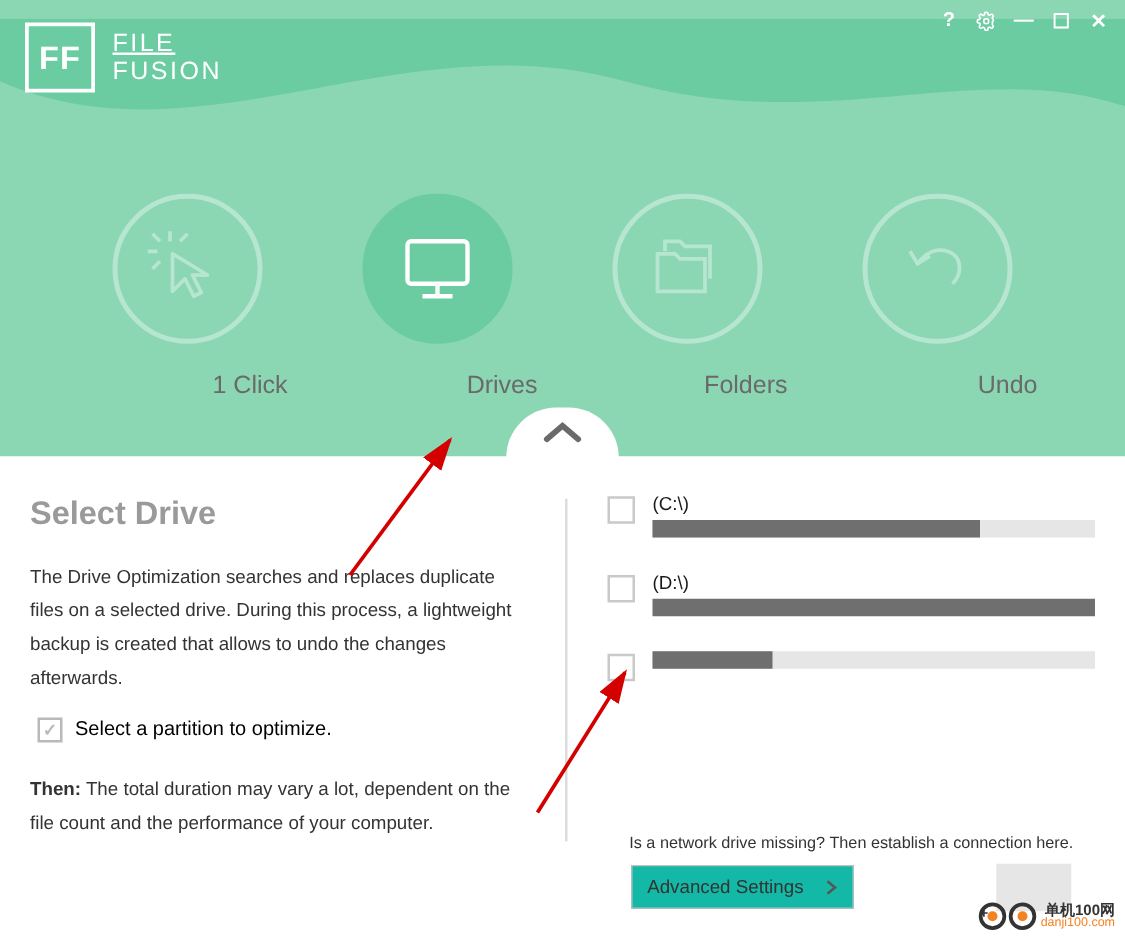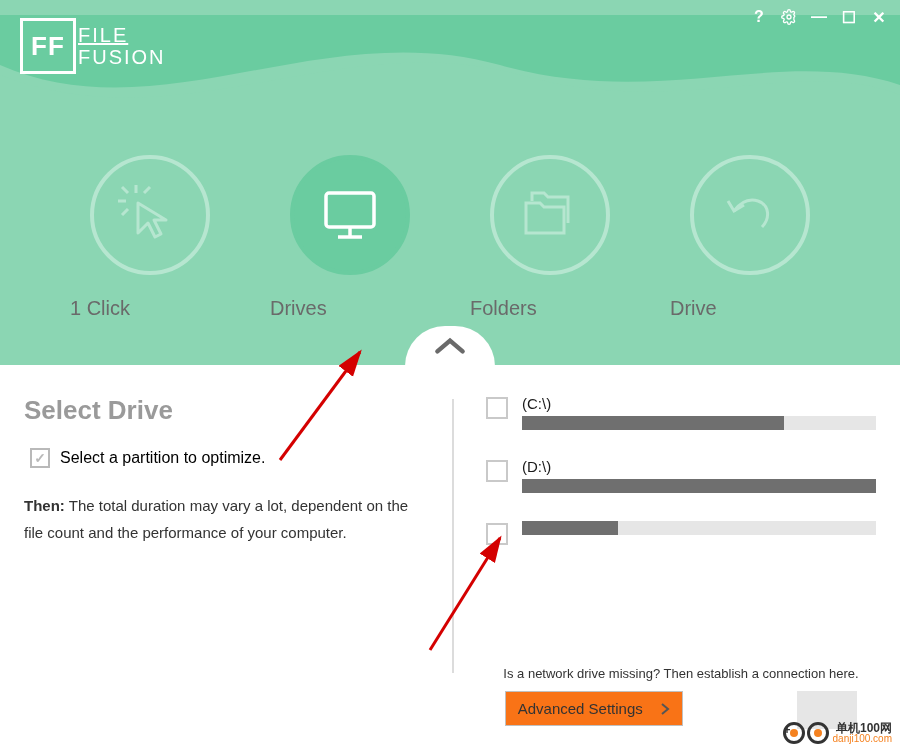--- a/index.html
+++ b/index.html
@@ -1,31 +1,31 @@
 <!DOCTYPE html>
 <html><head>
 <meta charset="utf-8">
 <style>
 * { box-sizing: border-box; margin: 0; padding: 0; }
 body { font-family: Arial, Helvetica, sans-serif; background: #fff; width: 900px; height: 750px; overflow: hidden; position: relative; }
 
 .header { height: 105px; background: #8bd6b3; position: relative; }
 .wave { position: absolute; bottom: -50px; left: 0; width: 100%; height: 140px; }
-.logo-group { position: absolute; top: 18px; left: 20px; display: flex; align-items: center; gap: 2px; z-index: 2; }
+.logo-group { position: absolute; top: 18px; left: 20px; display: flex; align-items: center; gap: 14px; z-index: 2; }
 .logo-box { width: 56px; height: 56px; border: 3px solid #fff; display: flex; align-items: center; justify-content: center; color: #fff; font-size: 26px; font-weight: bold; letter-spacing: 1px; }
 .logo-text { color: #fff; line-height: 1.1; font-size: 20px; letter-spacing: 2px; font-weight: 300; }
 .title-line1 { font-weight: 300; text-decoration: underline; }
 .title-line2 { font-weight: 400; }
 
 .window-controls { position: absolute; top: 8px; right: 12px; display: flex; gap: 12px; z-index: 3; color: #fff; }
 .wc { width: 18px; height: 18px; display: flex; align-items: center; justify-content: center; cursor: pointer; font-size: 16px; font-weight: bold; }
 
 .nav-area { background: #8bd6b3; height: 260px; padding-top: 50px; position: relative; }
 .nav-items { display: flex; justify-content: space-around; align-items: flex-start; padding: 0 50px; }
-.nav-item { text-align: left; cursor: pointer; width: 160px; }
+.nav-item { text-align: right; cursor: pointer; width: 160px; }
 .nav-circle { width: 120px; height: 120px; border: 4px solid #b6e6d0; border-radius: 50%; margin: 0 auto 22px; display: flex; align-items: center; justify-content: center; position: relative; }
 .nav-item.active .nav-circle { background: #6acca0; border-color: #6acca0; }
 .nav-label { color: #6a6a6a; font-size: 20px; }
 .nav-item.active .nav-label { color: #6a6a6a; }
 
 .icon-svg { width: 64px; height: 64px; }
 .nav-item.active .icon-svg { stroke: #fff; }
 
 .collapse-chevron { position: absolute; left: 50%; bottom: -1px; transform: translateX(-50%); width: 90px; height: 40px; background: #fff; border-radius: 60px 60px 0 0; display: flex; align-items: center; justify-content: center; cursor: pointer; }
 .collapse-chevron svg { width: 36px; height: 28px; }
@@ -42,21 +42,21 @@
 .right-col { flex: 1; padding-left: 24px; display: flex; flex-direction: column; }
 .drive-row { display: flex; align-items: flex-start; gap: 14px; margin-bottom: 28px; }
 .drive-check { width: 22px; height: 22px; border: 2px solid #c9c9c9; flex-shrink: 0; margin-top: 2px; cursor: pointer; }
 .drive-info { flex: 1; }
 .drive-label { color: #1a1a1a; font-size: 15px; margin-bottom: 4px; }
 .drive-bar { height: 14px; background: #e6e6e6; position: relative; }
 .drive-fill { height: 100%; background: #6f6f6f; }
 
 .bottom-area { margin-top: auto; text-align: center; padding-bottom: 4px; }
 .network-hint { color: #333; font-size: 13px; margin-bottom: 10px; }
-.adv-btn { display: inline-flex; align-items: center; gap: 17px; border: 1px solid #c0c0c0; padding: 8px 12px; font-size: 15px; color: #333; cursor: pointer; background: #f97316; }
+.adv-btn { display: inline-flex; align-items: center; gap: 17px; border: 1px solid #c0c0c0; padding: 8px 12px; font-size: 15px; color: #333; cursor: pointer; background: #14b8a6; }
 .start-btn { display: inline-block; width: 60px; height: 38px; background: #e6e6e6; margin-left: 110px; vertical-align: middle; }
 
 .arrow { position: absolute; z-index: 10; pointer-events: none; }
 .arrow svg { overflow: visible; }
 
 .watermark { position: absolute; bottom: 6px; right: 8px; display: flex; align-items: center; gap: 4px; z-index: 20; }
 .wm-eyes { display: flex; gap: 2px; }
 .wm-eye { width: 22px; height: 22px; border: 3px solid #333; border-radius: 50%; display: flex; align-items: center; justify-content: center; }
 .wm-pupil { width: 8px; height: 8px; background: #f58220; border-radius: 50%; }
 .wm-eye.first { position: relative; }
@@ -128,33 +128,34 @@
       </div>
       <div class="nav-label">Folders</div>
     </div>
     <div class="nav-item">
       <div class="nav-circle">
         <svg class="icon-svg" viewBox="0 0 64 64" fill="none" stroke="#b6e6d0" stroke-width="3">
           <path d="M44 44 C52 36 52 22 40 18 C30 15 22 20 16 28"></path>
             <polyline points="10,18 16,28 26,22"></polyline>
         </svg>
       </div>
-      <div class="nav-label">Drive</div>
+      <div class="nav-label">Undo</div>
     </div>
   </div>
   <div class="collapse-chevron">
     <svg viewBox="0 0 40 28" fill="none" stroke="#6a6a6a" stroke-width="5" stroke-linecap="round">
         <polyline points="6,20 20,8 34,20"></polyline>
       </svg>
   </div>
 </div>
 
 <div class="content">
   <div class="left-col">
     <h2>Select Drive</h2>
+    <p>The Drive Optimization searches and replaces duplicate files on a selected drive. During this process, a lightweight backup is created that allows to undo the changes afterwards.</p>
     <div class="check-hint">
       <div class="check-box-small">✓</div>
       <span>Select a partition to optimize.</span>
     </div>
     <p><b>Then:</b><span> The total duration may vary a lot, dependent on the file count and the performance of your computer.</span></p>
   </div>
 
   <div class="divider"></div>
 
   <div class="right-col">

